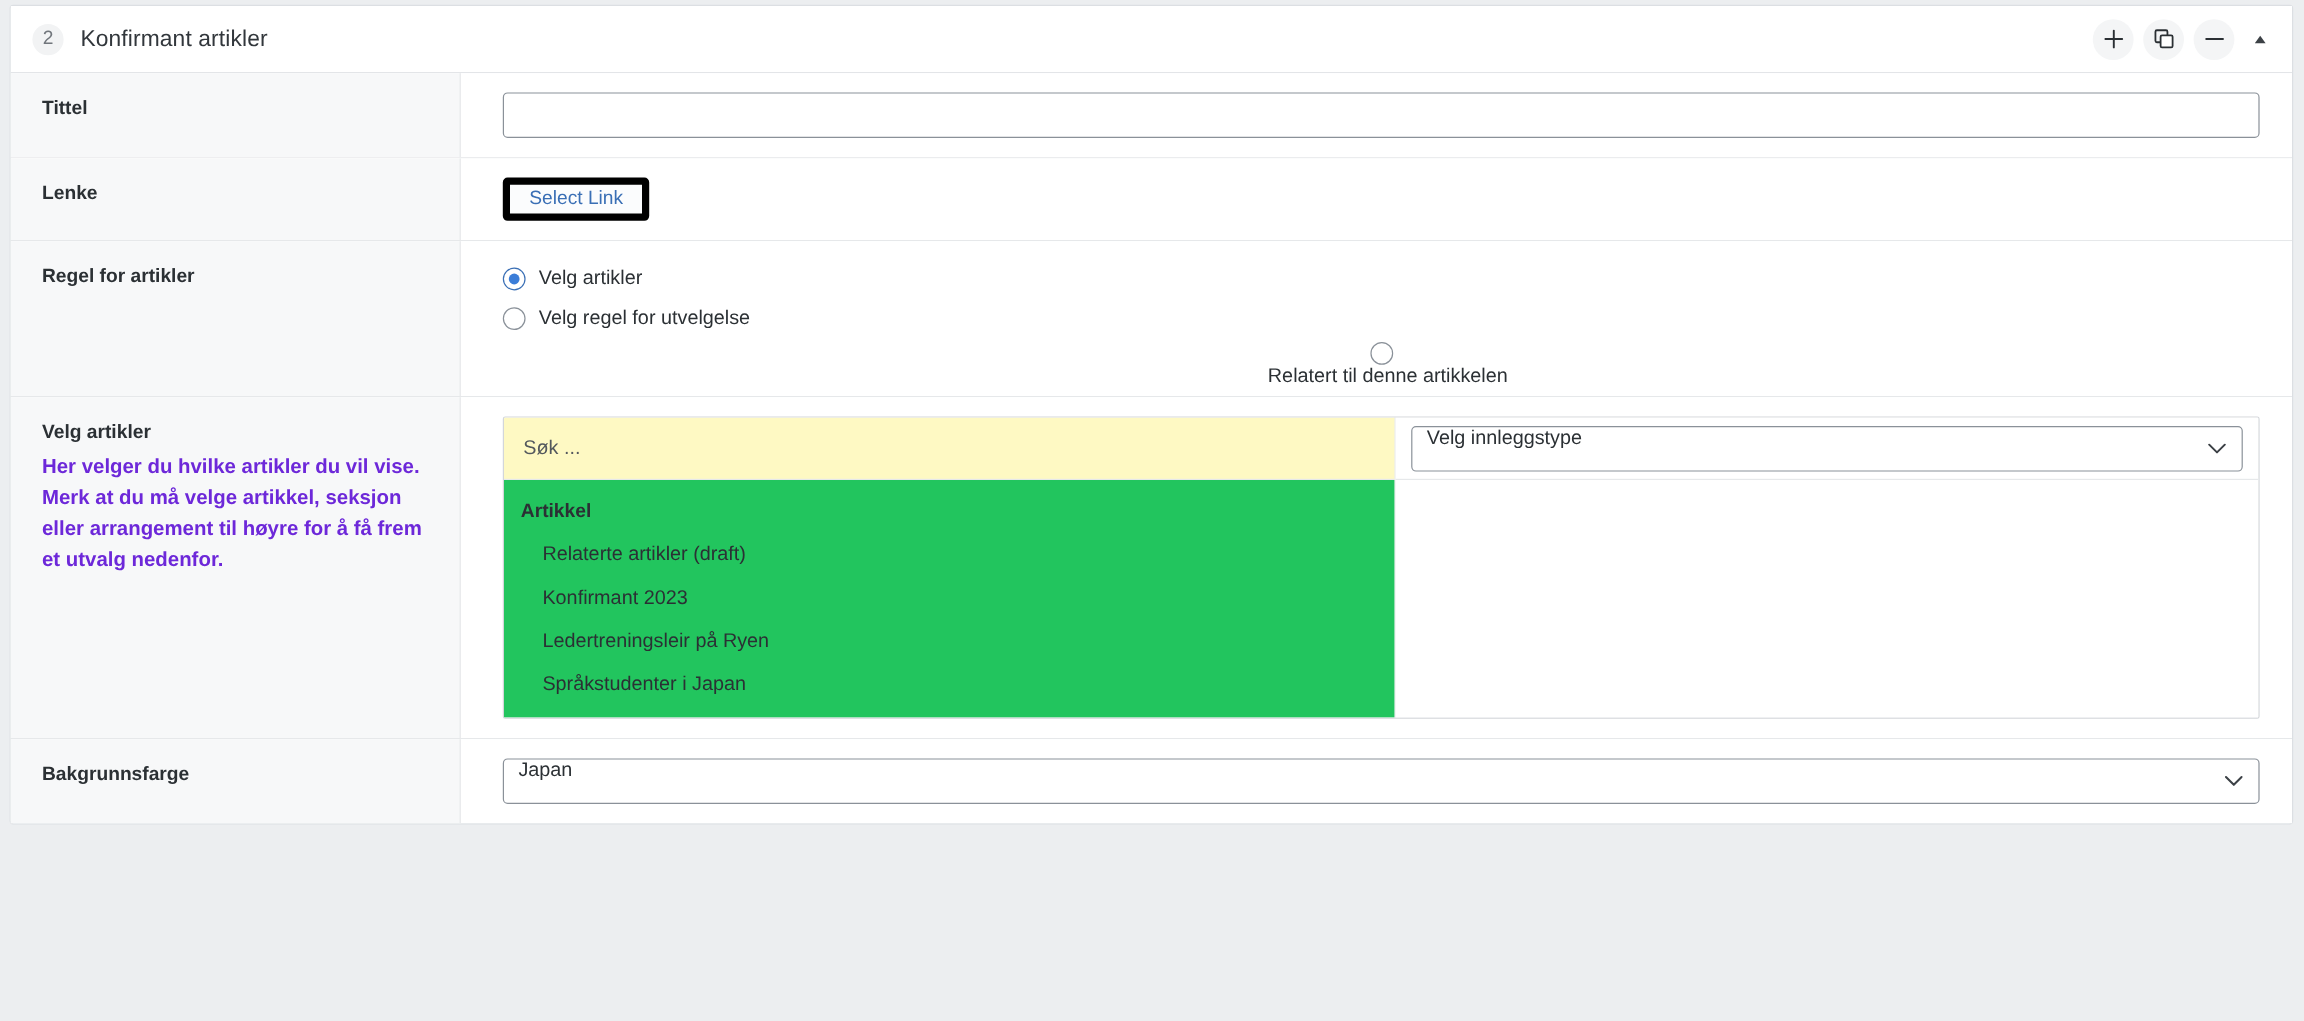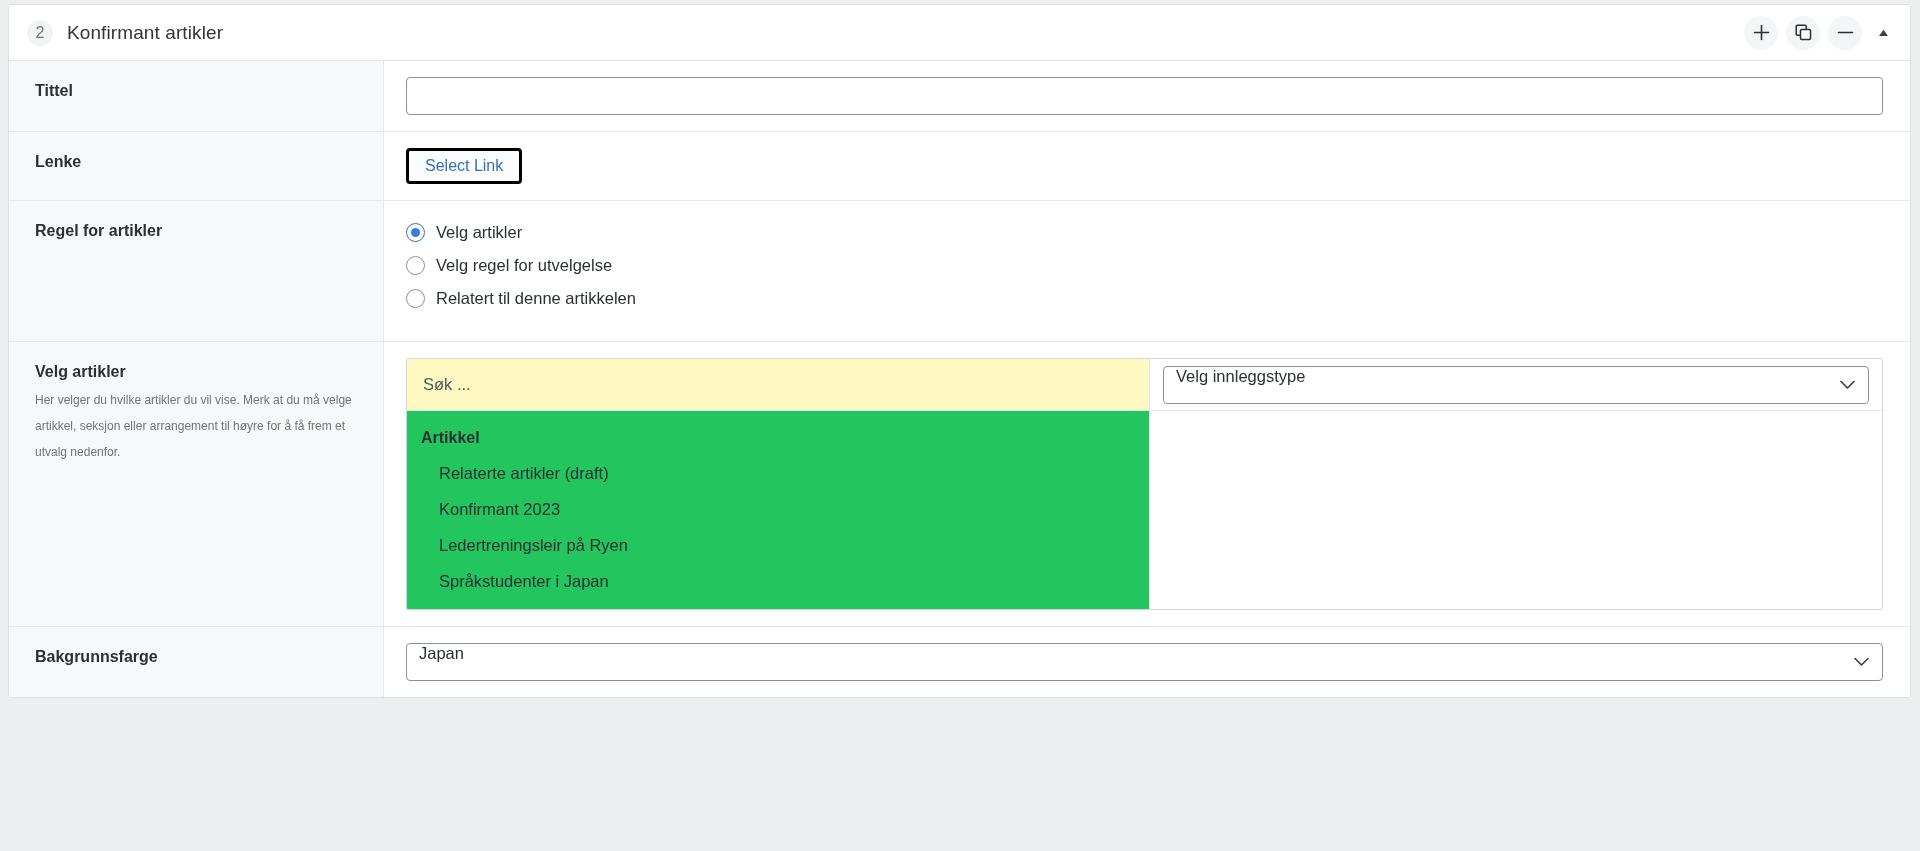--- a/index.html
+++ b/index.html
@@ -83,41 +83,43 @@
     color: #3c4146;
     padding: 0;
   }
 
   
   .field-row {
     display: flex;
     border-bottom: 1px solid #e6e8ea;
     min-height: 52px;
     background: #ffffff;
+    gap: 13px;
   }
   .field-row:last-child { border-bottom: none; }
   .row-label {
     width: 375px;
     flex: 0 0 375px;
     background: #f7f8f9;
     border-right: 1px solid #e6e8ea;
     box-sizing: border-box;
     padding: 19px 20px 18px 26px;
   }
   .row-label .lbl {
     font-size: 16px;
     font-weight: bold;
     color: #2b3034;
     line-height: 22px;
   }
   .row-label .desc {
     margin-top: 4px;
-    font-size: 12px;
-    color: #737373;
+    font-size: 17px;
+    color: #6d28d9;
     line-height: 26px;
+    font-weight: bold;
   }
   .row-control {
     flex: 1 1 auto;
     padding: 16px 27px 16px 22px;
     box-sizing: border-box;
   }
 
   
   .text-input {
     width: 100%;
@@ -129,39 +131,39 @@
     font-family: "Liberation Sans", sans-serif;
     font-size: 16px;
     color: #2b3034;
     padding: 0 10px;
     outline: none;
   }
 
   .select-link-btn {
     height: 36px;
     padding: 0 16px;
-    border: 3px solid #000000;
+    border: 6px solid #000000;
     border-radius: 4px;
     background: #fbfcfd;
     color: #3a6fb5;
     font-size: 16px;
     font-family: "Liberation Sans", sans-serif;
     cursor: pointer;
   }
 
   
   .radio-group { padding-top: 2px; }
   .radio-item {
     display: flex;
     align-items: center;
     height: 26px;
     margin-bottom: 7px;
     cursor: pointer;
   }
-  .radio-item:last-child { margin-bottom: 14px; }
+  .radio-item:last-child { margin-bottom: 3px; flex-direction: column; }
   .radio-mark {
     width: 19px;
     height: 19px;
     border-radius: 50%;
     border: 1px solid #8a9199;
     background: #fff;
     box-sizing: border-box;
     flex: 0 0 auto;
     display: flex;
     align-items: center;

